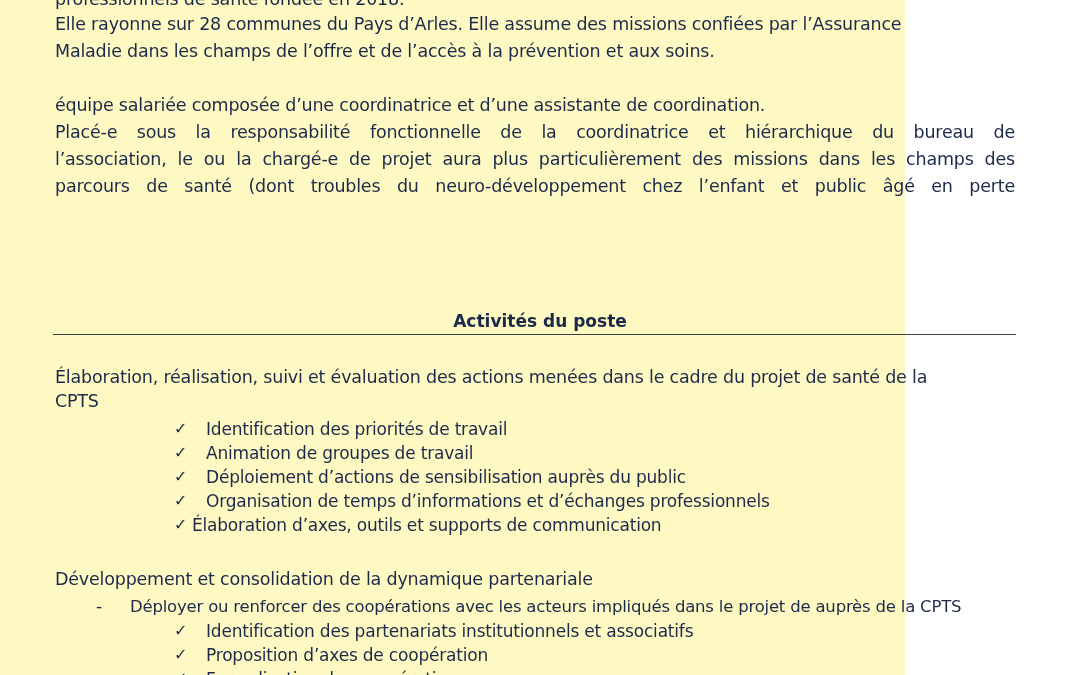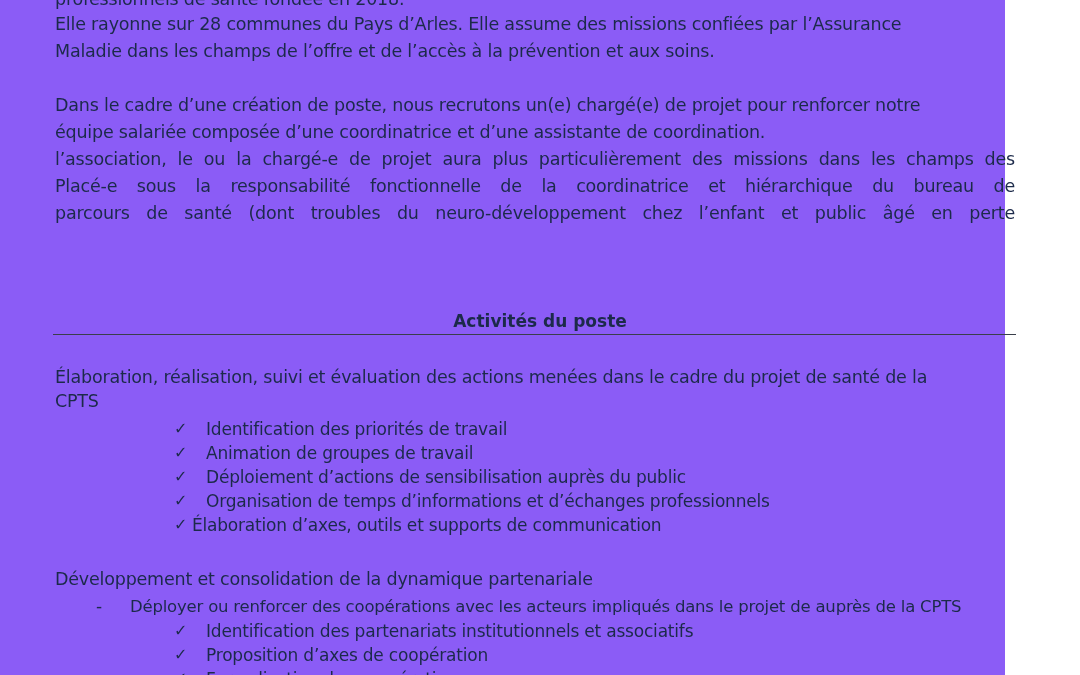--- a/index.html
+++ b/index.html
@@ -12,23 +12,23 @@
       height: 675px;
       overflow: hidden;
       position: relative;
       font-family: "DejaVu Sans", sans-serif;
       color: #1c2a4a;
     }
     .page {
       position: absolute;
       left: 0;
       top: 0;
-      width: 1005px;
+      width: 905px;
       height: 675px;
-      background: #8b5cf6;
+      background: #fef9c3;
     }
     .line {
       position: absolute;
       font-size: 17.5px;
       line-height: 27px;
       white-space: nowrap;
       letter-spacing: -0.2px;
     }
     .justify {
       position: absolute;
@@ -83,24 +83,23 @@
 </head>
 <body>
 
 <div class="page">
 
   <div class="line" style="left:55px; top:-14px;">professionnels de santé fondée en 2018.</div>
   <div class="line" style="left:55px; top:11px;">Elle rayonne sur 28 communes du Pays d’Arles. Elle assume des missions confiées par l’Assurance</div>
   <div class="line" style="left:55px; top:38px;">Maladie dans les champs de l’offre et de l’accès à la prévention et aux soins.</div>
 
   <div class="justify" style="top:92px;">
-    <span class="jline last">Dans le cadre d’une création de poste, nous recrutons un(e) chargé(e) de projet pour renforcer notre</span>
     <span class="jline last">équipe salariée composée d’une coordinatrice et d’une assistante de coordination.</span>
+    <span class="jline">Placé-e sous la responsabilité fonctionnelle de la coordinatrice et hiérarchique du bureau de</span>
     <span class="jline">l’association, le ou la chargé-e de projet aura plus particulièrement des missions dans les champs des</span>
-    <span class="jline">Placé-e sous la responsabilité fonctionnelle de la coordinatrice et hiérarchique du bureau de</span>
     <span class="jline">parcours de santé (dont troubles du neuro-développement chez l’enfant et public âgé en perte</span>
   </div>
 
   <div class="section-title">Activités du poste</div>
   <div class="rule"></div>
 
   <div class="line" style="left:55px; top:364px;">Élaboration, réalisation, suivi et évaluation des actions menées dans le cadre du projet de santé de la</div>
   <div class="line" style="left:55px; top:388px;">CPTS</div>
 
   <div class="check" style="left:174px; top:417px;">✓</div>

